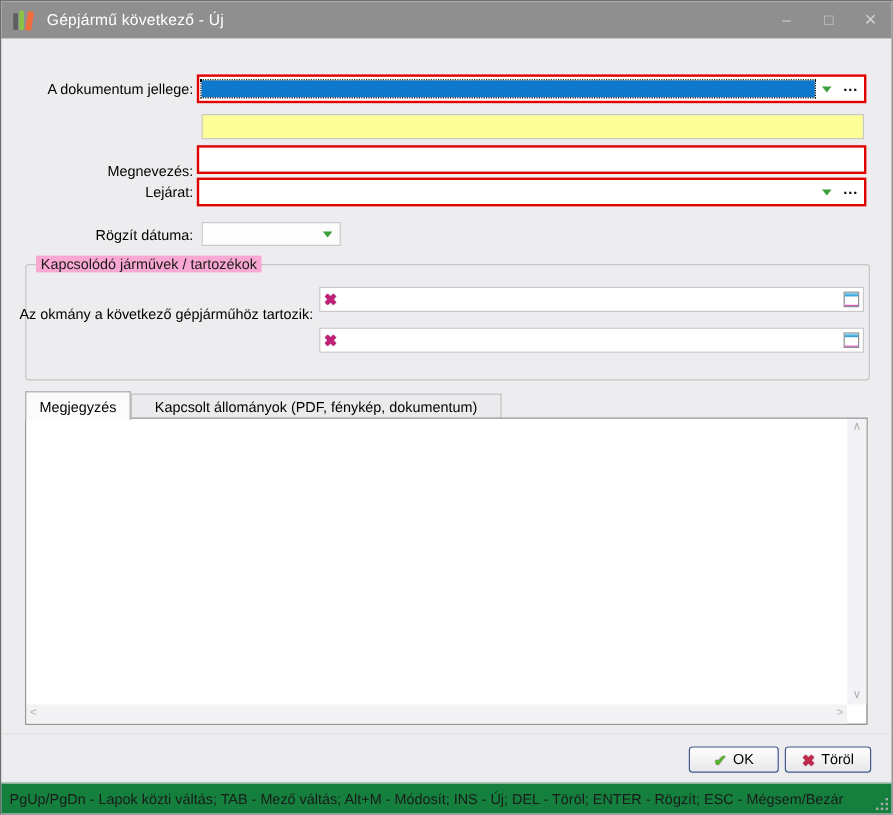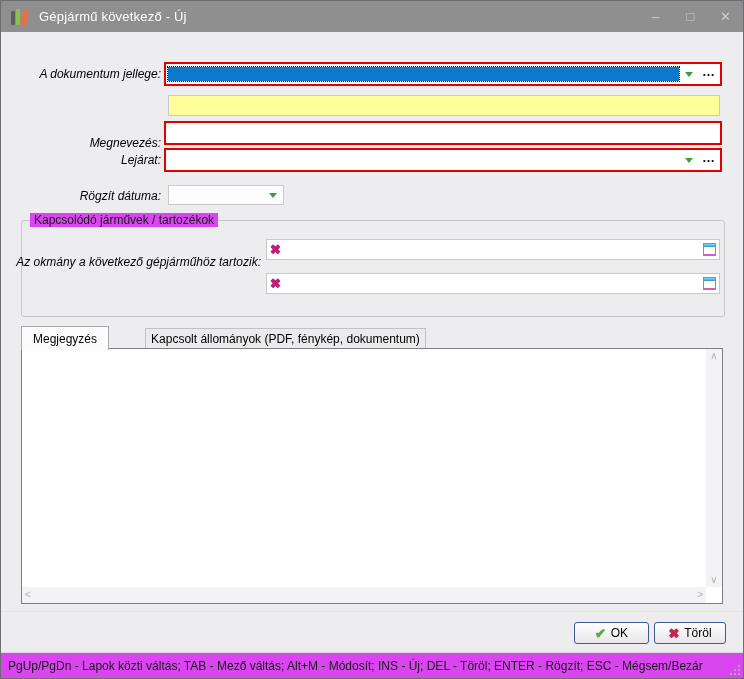--- a/index.html
+++ b/index.html
@@ -20,79 +20,79 @@
   .app-icon .b1,.app-icon .b2,.app-icon .b3 { position:absolute; bottom:1px; border-radius:1px; }
   .app-icon .b1 { left:0;  width:4px; height:14px; background:#5d5f60; }
   .app-icon .b2 { left:5px; width:4px; height:16px; background:#8bc24a; }
   .app-icon .b3 { left:10px; width:5px; height:16px; background:#f26d3d; transform:rotate(9deg); transform-origin:bottom left; }
   .title-text { margin-left:8px; font-size:13px; letter-spacing:0.2px; }
   .win-controls { margin-left:auto; display:flex; height:100%; }
   .win-btn { width:35px; height:100%; display:flex; align-items:center; justify-content:center;
              color:#cfcfd1; font-size:13px; cursor:default; }
 
   
-  .flabel { position:absolute; font-size:12px; color:#000; text-align:right;font-style:italic; }
+  .flabel { position:absolute; font-size:12px; color:#000; text-align:right; }
   .red-wrap { position:absolute; border:2px solid #e10000; background:#fff; padding:1px;
               display:flex; align-items:center; }
   .combo-inner { flex:1; height:14px; margin-left:1px; }
   .combo-inner.blue { background:#0d78cc; outline:1px dotted #000; }
   .arrow-btn { width:20px; height:16px; display:flex; align-items:center; justify-content:center; }
   .tri { width:0; height:0; border:4px solid transparent; border-top:5px solid #3a9e3a; margin-top:4px; }
   .dots-btn { width:20px; height:16px; text-align:center; font-weight:bold; font-size:13px;
               line-height:11px; color:#111; letter-spacing:1px; }
   input.flat { border:none; outline:none; width:100%; height:16px; font-size:12px; background:transparent;
                font-family:"Liberation Sans", sans-serif; }
   .yellow-input { position:absolute; background:#ffff99; border:1px solid #c9c9cb; padding:1px 3px; }
   .plain-combo { position:absolute; background:#fdfdfe; border:1px solid #c9c9cb;
                  display:flex; align-items:center; }
   .plain-combo .sp { flex:1; }
 
   
   .groupbox { position:absolute; left:20px; top:219px; width:704px; height:97px;
               border:1px solid #c6c6c8; border-radius:3px; }
-  .legend { position:absolute; top:-8px; left:8px; background:#d946ef; padding:0 4px;
+  .legend { position:absolute; top:-8px; left:8px; background:#f9a8d4; padding:0 4px;
             font-size:12px; color:#1a1a1a; }
   .link-field { position:absolute; background:#fff; border:1px solid #c9c9cb;
                 display:flex; align-items:center; padding:0 3px; }
   .clear-x { font-size:13px; font-weight:bold; color:#c11e78; text-shadow:0 0 1px #6d1050;
              line-height:13px; cursor:default; }
   .link-sp { flex:1; }
   .win-icon { width:13px; height:13px; border:1px solid #8e8e90; background:#fff; position:relative; }
   .win-icon::before { content:""; position:absolute; top:0; left:0; right:0; height:3px;
                       background:linear-gradient(#8edcf4,#2892d2); }
   .win-icon::after { content:""; position:absolute; bottom:0; left:0; right:0; height:1px; background:#d05cc2; }
 
   
-  .tabs { position:absolute; left:20px; top:322px; display:flex; align-items:flex-end; height:26px;gap:36px; }
+  .tabs { position:absolute; left:20px; top:322px; display:flex; align-items:flex-end; height:26px; }
   .tab { font-size:12px; color:#000; cursor:default; white-space:nowrap; }
   .tab.active { background:#fbfbfc; border:1px solid #a9a9ab; border-bottom:none;
                 padding:5px 11px 4px; position:relative; z-index:2; margin-bottom:-1px; }
   .tab.inactive { background:#ebebed; border:1px solid #c2c2c4; border-bottom:none;
-                  padding:3px 5px; }
+                  padding:3px 19px; }
   .textpanel { position:absolute; left:20px; top:347px; width:702px; height:256px;
                background:#fff; border:1px solid #7f7f81; }
   .memo { position:absolute; left:0; top:0; right:16px; bottom:16px; background:#fff;
           font-size:12px; padding:2px 4px; overflow:hidden; }
   .vsb { position:absolute; top:0; right:0; width:16px; bottom:16px; background:#f3f3f5;
          display:flex; flex-direction:column; justify-content:space-between; align-items:center; padding:2px 0; }
   .hsb { position:absolute; left:0; bottom:0; right:16px; height:16px; background:#f3f3f5;
          display:flex; justify-content:space-between; align-items:center; padding:0 3px; }
   .sb-arrow { color:#b2b2b5; font-size:10px; line-height:10px; cursor:default; }
 
   
   .panel-divider { position:absolute; left:0; right:0; top:610px; height:1px; background:#e2e2e4; }
   .btn { position:absolute; top:621px; height:22px; border:1px solid #41598e; border-radius:3px;
          background:linear-gradient(#fefefe,#e7e7e9); display:flex; align-items:center;
          justify-content:center; gap:5px; font-size:12px; color:#000; cursor:default; }
   .btn-ok { left:573px; width:75px; }
   .btn-cancel { left:653px; width:72px; }
   .glyph-ok { color:#54b42c; font-weight:bold; font-size:13px; text-shadow:0 0 1px #a050a8; }
   .glyph-cancel { color:#c2284e; font-weight:bold; font-size:13px; text-shadow:0 0 1px #701030; }
 
-  .statusbar { position:absolute; left:0; right:0; bottom:0; top:651px; background:#d946ef;
+  .statusbar { position:absolute; left:0; right:0; bottom:0; top:651px; background:#15803d;
                border-top:1px solid #d8d8da; display:flex; align-items:center; font-size:12px;
                color:#1a1a1a; padding-left:7px; }
   .grip { position:absolute; right:3px; bottom:3px; width:10px; height:10px; }
   .grip::before { content:""; position:absolute; right:0; bottom:0; width:2px; height:2px;
                   background:#aaaaac;
                   box-shadow:-4px 4px 0 0 #aaaaac, 0 4px 0 0 #aaaaac, -8px 8px 0 0 #aaaaac,
                              -4px 8px 0 0 #aaaaac, 0 8px 0 0 #aaaaac; transform:translateY(-8px); }
 </style>
 </head>
 <body>

